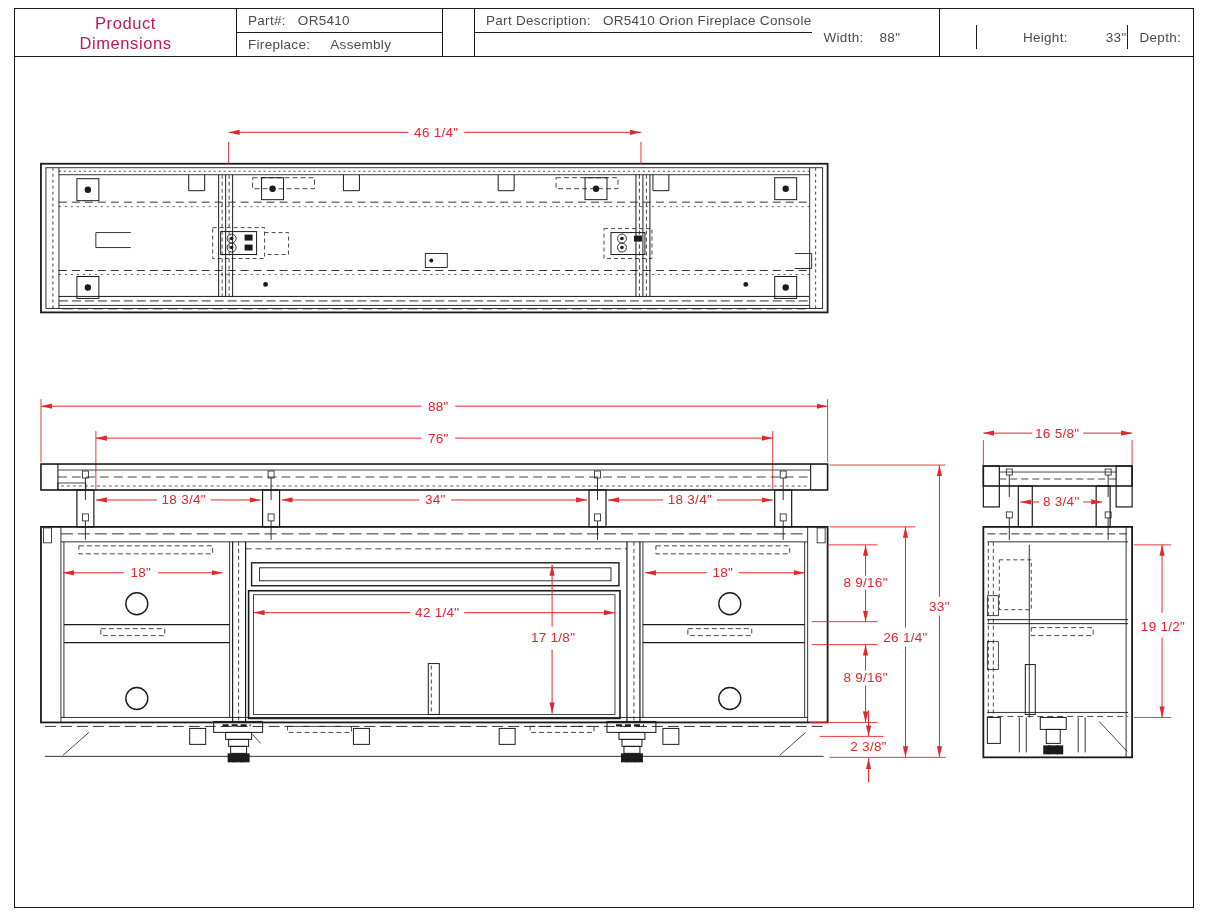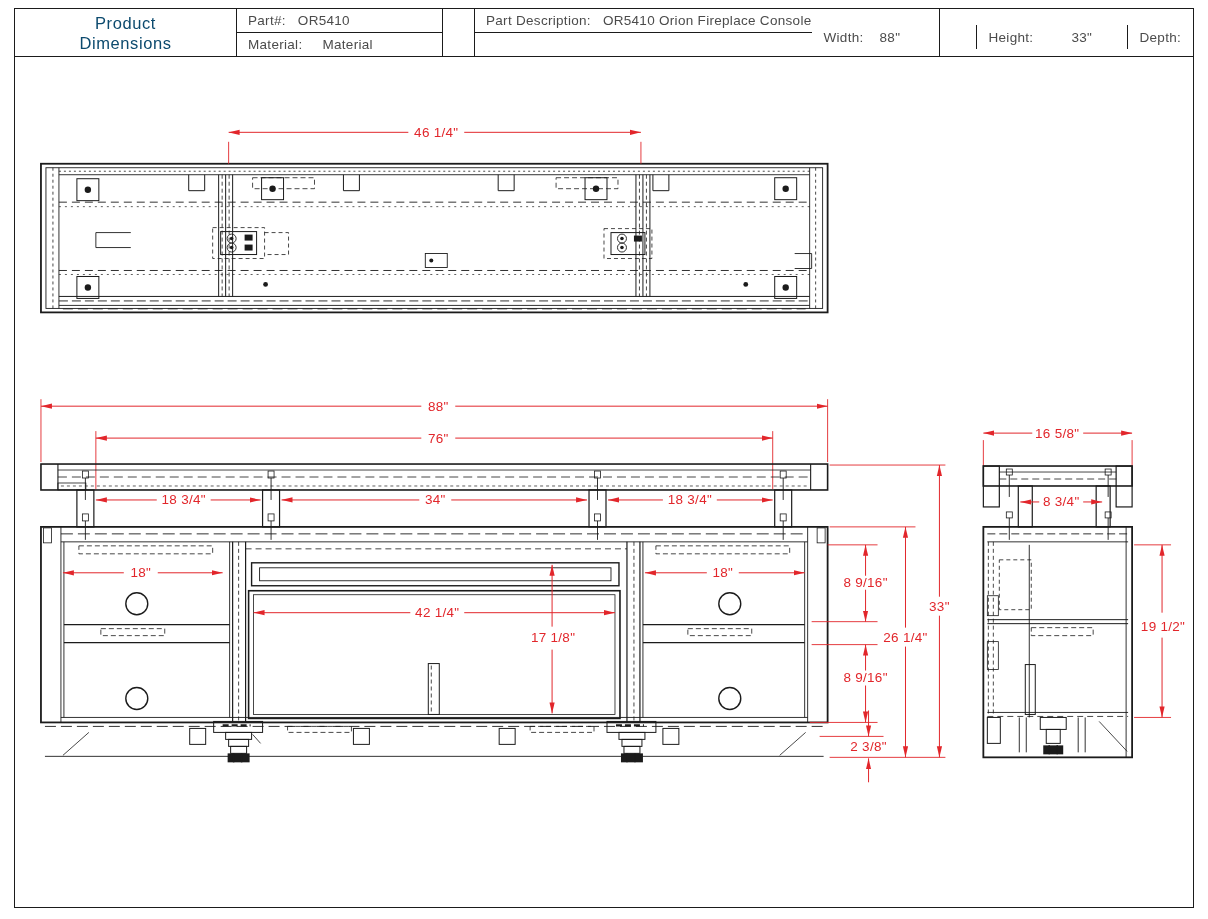--- a/index.html
+++ b/index.html
@@ -5,33 +5,33 @@
   html,body{margin:0;padding:0;background:#fff;width:1208px;height:919px;overflow:hidden;
     font-family:"Liberation Sans",sans-serif;}
   .sheet{position:absolute;left:14px;top:8px;width:1180px;height:900px;
     border:1.6px solid #1b1b1b;box-sizing:border-box;background:#fff;}
   
   .tblock{display:flex;height:48px;border-bottom:1.6px solid #1b1b1b;box-sizing:border-box;
     color:#4b4b4b;font-size:13.5px;letter-spacing:.3px;}
   .col{box-sizing:border-box;height:100%;}
   .bR{border-right:1.4px solid #1b1b1b;}
   .col-title{width:222px;display:flex;flex-direction:column;justify-content:center;align-items:center;
-    color:#0c4a6e;font-size:16.5px;letter-spacing:.6px;line-height:20px;}
+    color:#be185d;font-size:16.5px;letter-spacing:.6px;line-height:20px;}
   .col-part{width:206px;display:flex;flex-direction:column;}
   .col-spacer{width:32px;}
   .col-desc{width:465px;display:flex;}
   .col-date{flex:1;display:flex;flex-direction:column;}
   .trow{height:24px;box-sizing:border-box;display:flex;align-items:center;padding-left:11px;}
   .hB{border-bottom:1.3px solid #1b1b1b;}
   .lbl{white-space:pre;}
   .val{white-space:pre;}
   .splitrow{display:flex;padding:0;align-items:stretch;}
   .subcell{box-sizing:border-box;display:flex;align-items:center;padding-left:12px;height:100%;margin-top:16px;}
   .sub-w{width:165px;}
-  .sub-h{width:151px;}
+  .sub-h{width:151px;justify-content:flex-end;}
   .sub-d{flex:1;justify-content:space-between;}
   .g16{margin-left:16px;} .g20{margin-left:20px;} .g24{margin-left:12px;}
   .g30{margin-left:30px;} .g38{margin-left:38px;}
   
   svg{display:block;}
   svg line,svg rect,svg path,svg circle,svg polyline{fill:none;stroke:#1b1b1b;}
   svg .r{stroke:#e2262b;}
   svg .f{fill:#1b1b1b;stroke:none;}
   svg .fr{fill:#e2262b;stroke:none;}
   svg text{fill:#e2262b;stroke:none;font-family:"Liberation Sans",sans-serif;
@@ -46,22 +46,22 @@
     <div class="col col-title bR">
       <div>Product</div>
       <div>Dimensions</div>
     </div>
     <div class="col col-part bR">
       <div class="trow hB">
         <span class="lbl">Part#:</span>
         <span class="val g24">OR5410</span>
       </div>
       <div class="trow">
-        <span class="lbl">Material:</span>
-        <span class="val g20">Material</span>
+        <span class="lbl">Fireplace:</span>
+        <span class="val g20">Assembly</span>
       </div>
     </div>
     <div class="col col-spacer bR"></div>
     <div class="col col-desc bR">
       <div class="trow hB">
         <span class="lbl">Part Description:</span>
         <span class="val g24">OR5410 Orion Fireplace Console</span>
       </div>
       <div class="trow splitrow">
         <div class="subcell sub-w" style="border-right:1.3px solid #1b1b1b;">

